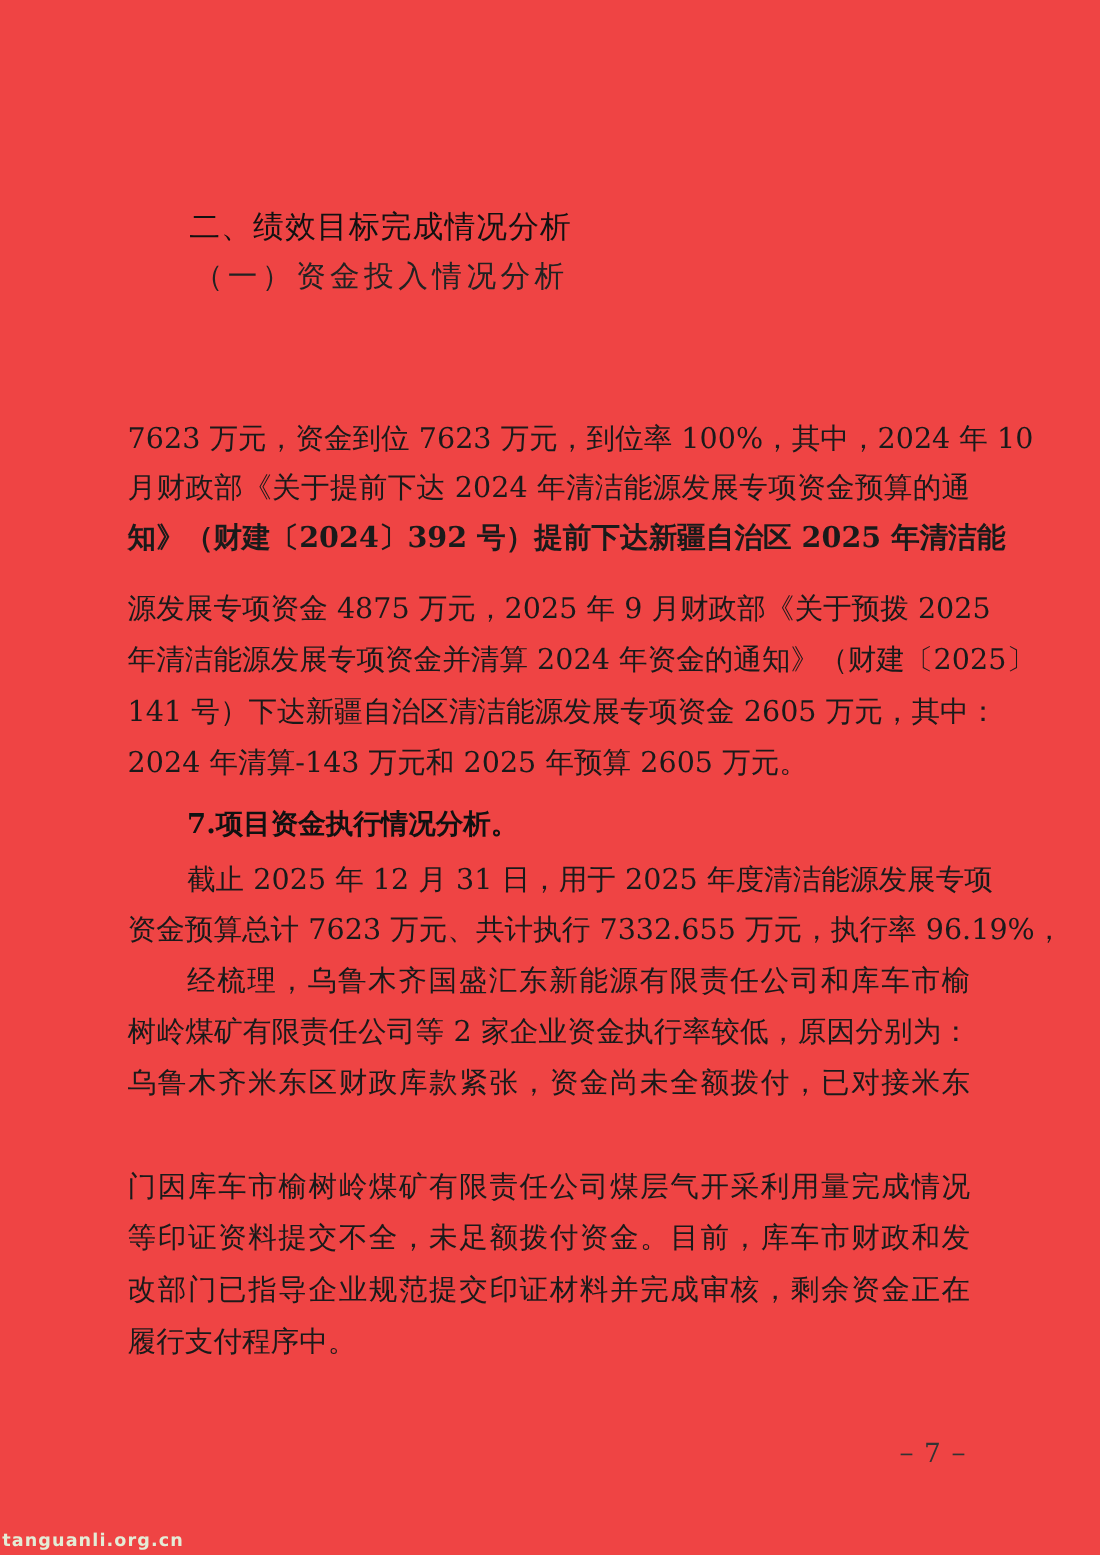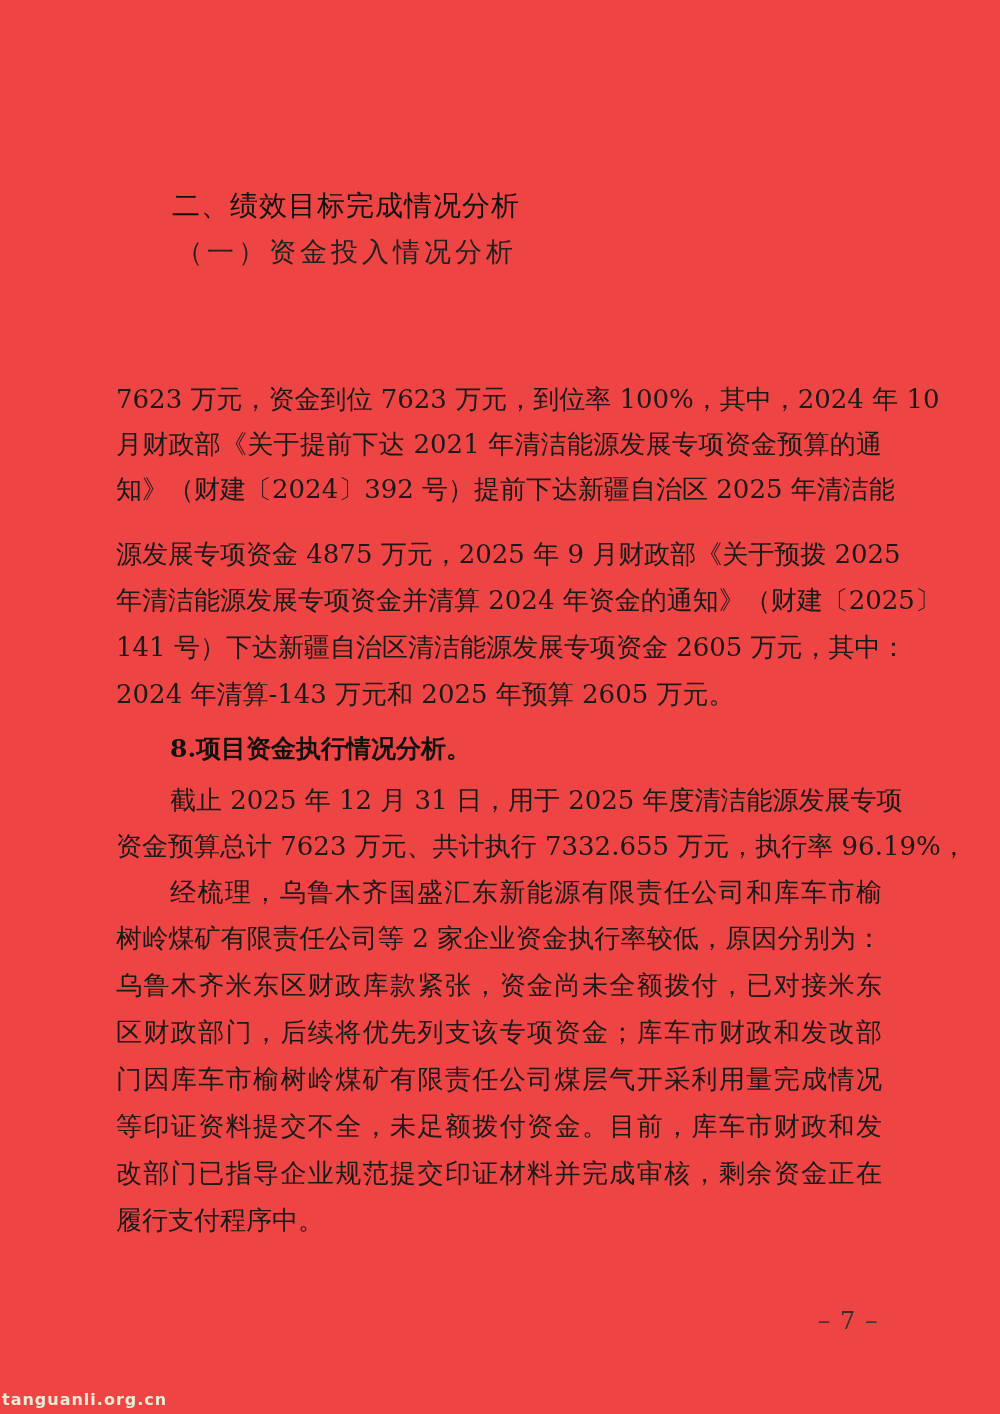--- a/index.html
+++ b/index.html
@@ -84,35 +84,34 @@
 </head>
 <body>
 
 <div class="page">
 
   <div class="h1">二、绩效目标完成情况分析</div>
   <div class="h2">（一）资金投入情况分析</div>
 
 
   <div class="line" style="top:377px;">7623 万元，资金到位 7623 万元，到位率 100%，其中，2024 年 10</div>
-  <div class="line" style="top:422px;">月财政部《关于提前下达 2021 年清洁能源发展专项资金预算的通</div>
-  <div class="line" style="top:467px;">知》（财建〔2024〕392 号）提前下达新疆自治区 2025 年清洁能</div>
+  <div class="line" style="top:422px;">月财政部《关于提前下达 2024 年清洁能源发展专项资金预算的通</div>
+  <div class="line" style="top:467px;font-weight:bold;">知》（财建〔2024〕392 号）提前下达新疆自治区 2025 年清洁能</div>
   <div class="line" style="top:532px;">源发展专项资金 4875 万元，2025 年 9 月财政部《关于预拨 2025</div>
   <div class="line" style="top:578px;">年清洁能源发展专项资金并清算 2024 年资金的通知》（财建〔2025〕</div>
   <div class="line" style="top:625px;">141 号）下达新疆自治区清洁能源发展专项资金 2605 万元，其中：</div>
   <div class="line last" style="top:672px;">2024 年清算-143 万元和 2025 年预算 2605 万元。</div>
 
-  <div class="h3" style="left:170px; top:729px;">8.项目资金执行情况分析。</div>
+  <div class="h3" style="left:170px; top:729px;">7.项目资金执行情况分析。</div>
 
   <div class="line indent" style="top:778px;">截止 2025 年 12 月 31 日，用于 2025 年度清洁能源发展专项</div>
   <div class="line" style="top:824px;">资金预算总计 7623 万元、共计执行 7332.655 万元，执行率 96.19%，</div>
   <div class="line indent" style="top:870px;">经梳理，乌鲁木齐国盛汇东新能源有限责任公司和库车市榆</div>
   <div class="line" style="top:916px;">树岭煤矿有限责任公司等 2 家企业资金执行率较低，原因分别为：</div>
   <div class="line" style="top:963px;">乌鲁木齐米东区财政库款紧张，资金尚未全额拨付，已对接米东</div>
-  <div class="line" style="top:1010px;">区财政部门，后续将优先列支该专项资金；库车市财政和发改部</div>
   <div class="line" style="top:1057px;">门因库车市榆树岭煤矿有限责任公司煤层气开采利用量完成情况</div>
   <div class="line" style="top:1104px;">等印证资料提交不全，未足额拨付资金。目前，库车市财政和发</div>
   <div class="line last" style="top:1198px;">履行支付程序中。</div>
   <div class="line" style="top:1151px;">改部门已指导企业规范提交印证材料并完成审核，剩余资金正在</div>
 
   <div class="page-number">－7－</div>
 
   <div class="watermark">tanguanli.org.cn</div>
 </div>
 

